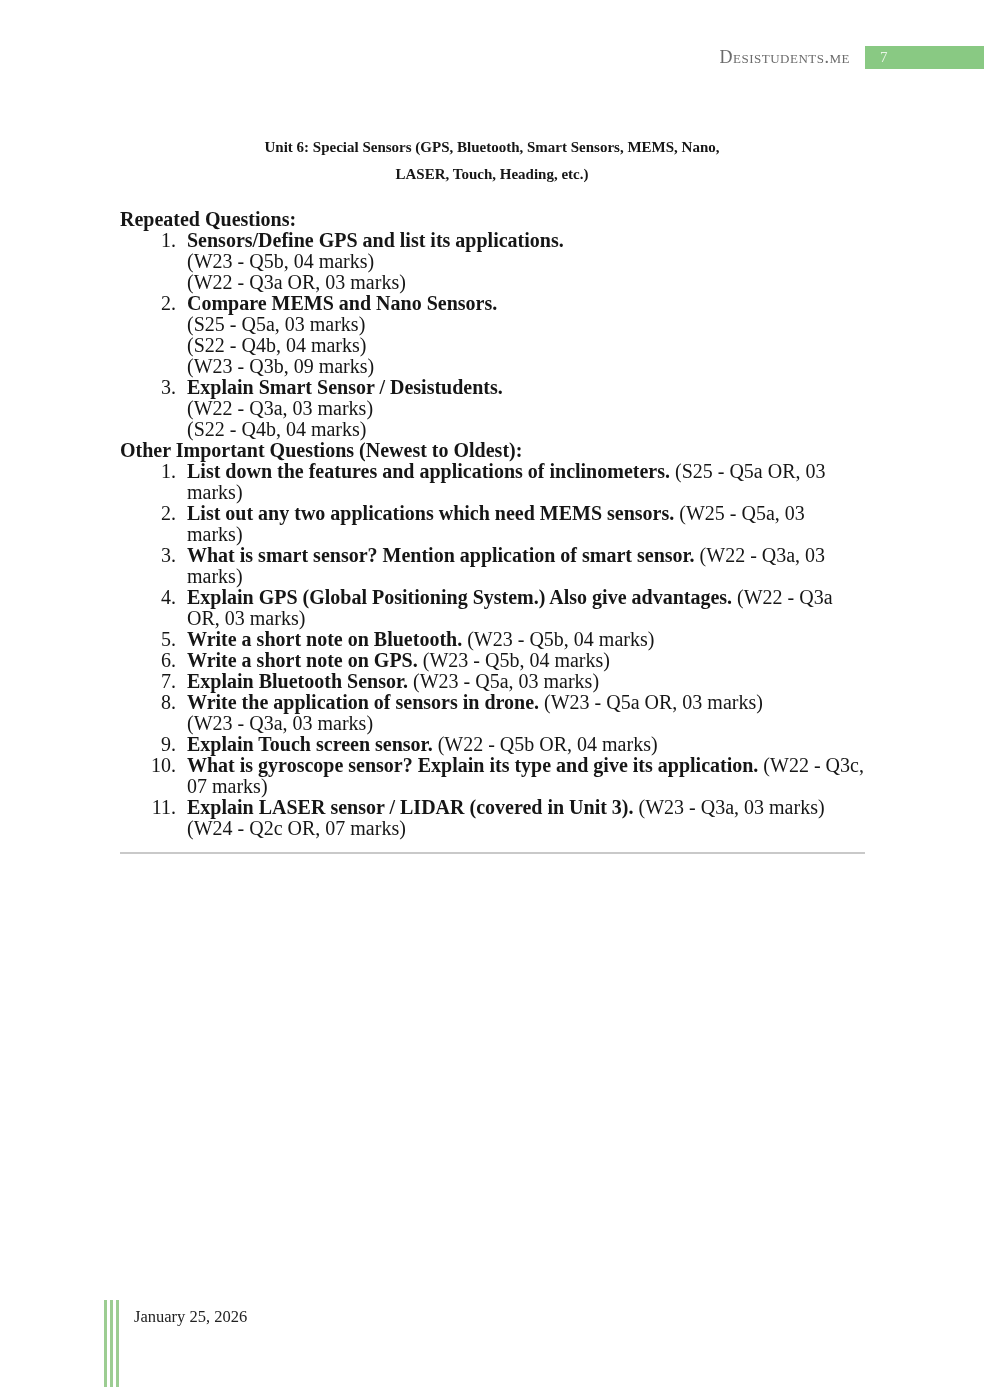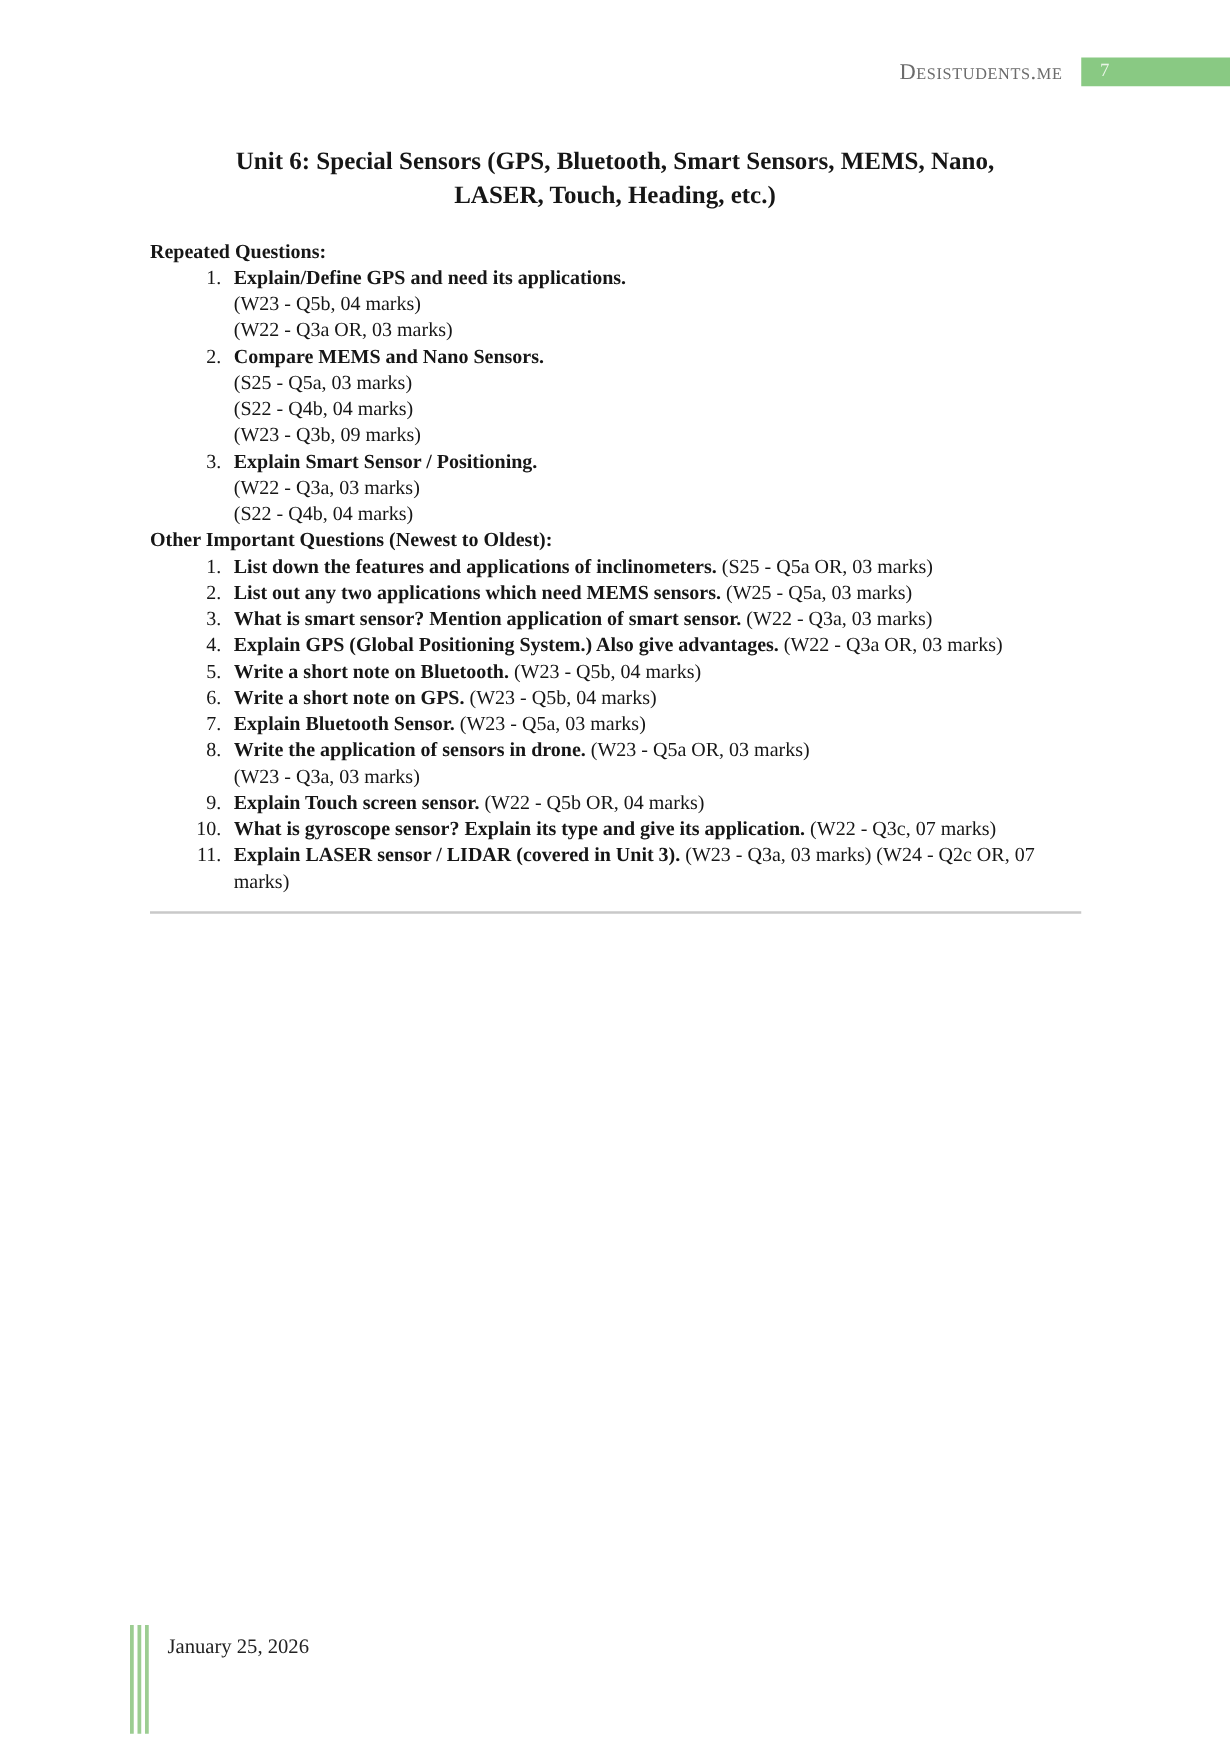--- a/index.html
+++ b/index.html
@@ -37,30 +37,30 @@
     margin-left:15px;
     background:var(--accent);
     color:var(--badge-text);
     font-size:15px;
     display:flex;align-items:center;
     padding-left:15px;
     box-sizing:border-box;
   }
   
   .title{
-    margin:47px 60px 0 60px;
+    margin:65px 60px 0 60px;
     text-align:center;
-    font-size:20px;
+    font-size:15px;
     line-height:27px;
     font-weight:bold;
   }
   
   .content{
     margin:21px 119px 0 120px;
-    font-size:16px;
+    font-size:20px;
     line-height:21px;
   }
   .sec-heading{
     font-weight:bold;
   }
   ol.q-list{
     margin:0;
     padding:0 0 0 61px;
     list-style:decimal;
   }
@@ -105,23 +105,23 @@
 
   <h1 class="title">
     <span>Unit 6: Special Sensors (GPS, Bluetooth, Smart Sensors, MEMS, Nano,</span><br>
     <span>LASER, Touch, Heading, etc.)</span>
   </h1>
 
   <div class="content">
     <div id="sections">
         <div class="sec-heading">Repeated Questions:</div>
         <ol class="q-list">
-          <li><span class="q">Explain/Define GPS and need its applications.</span><div class="detail">(W23 - Q5b, 04 marks)</div><div class="detail">(W22 - Q3a OR, 03 marks)</div></li>
+          <li><span class="q">Sensors/Define GPS and list its applications.</span><div class="detail">(W23 - Q5b, 04 marks)</div><div class="detail">(W22 - Q3a OR, 03 marks)</div></li>
           <li><span class="q">Compare MEMS and Nano Sensors.</span><div class="detail">(S25 - Q5a, 03 marks)</div><div class="detail">(S22 - Q4b, 04 marks)</div><div class="detail">(W23 - Q3b, 09 marks)</div></li>
-          <li><span class="q">Explain Smart Sensor / Positioning.</span><div class="detail">(W22 - Q3a, 03 marks)</div><div class="detail">(S22 - Q4b, 04 marks)</div></li>
+          <li><span class="q">Explain Smart Sensor / Desistudents.</span><div class="detail">(W22 - Q3a, 03 marks)</div><div class="detail">(S22 - Q4b, 04 marks)</div></li>
         </ol>
         <div class="sec-heading">Other Important Questions (Newest to Oldest):</div>
         <ol class="q-list">
           <li><span class="q">List down the features and applications of inclinometers.</span> <span class="marks">(S25 - Q5a OR, 03 marks)</span></li>
           <li><span class="q">List out any two applications which need MEMS sensors.</span> <span class="marks">(W25 - Q5a, 03 marks)</span></li>
           <li><span class="q">What is smart sensor? Mention application of smart sensor.</span> <span class="marks">(W22 - Q3a, 03 marks)</span></li>
           <li><span class="q">Explain GPS (Global Positioning System.) Also give advantages.</span> <span class="marks">(W22 - Q3a OR, 03 marks)</span></li>
           <li><span class="q">Write a short note on Bluetooth.</span> <span class="marks">(W23 - Q5b, 04 marks)</span></li>
           <li><span class="q">Write a short note on GPS.</span> <span class="marks">(W23 - Q5b, 04 marks)</span></li>
           <li><span class="q">Explain Bluetooth Sensor.</span> <span class="marks">(W23 - Q5a, 03 marks)</span></li>

